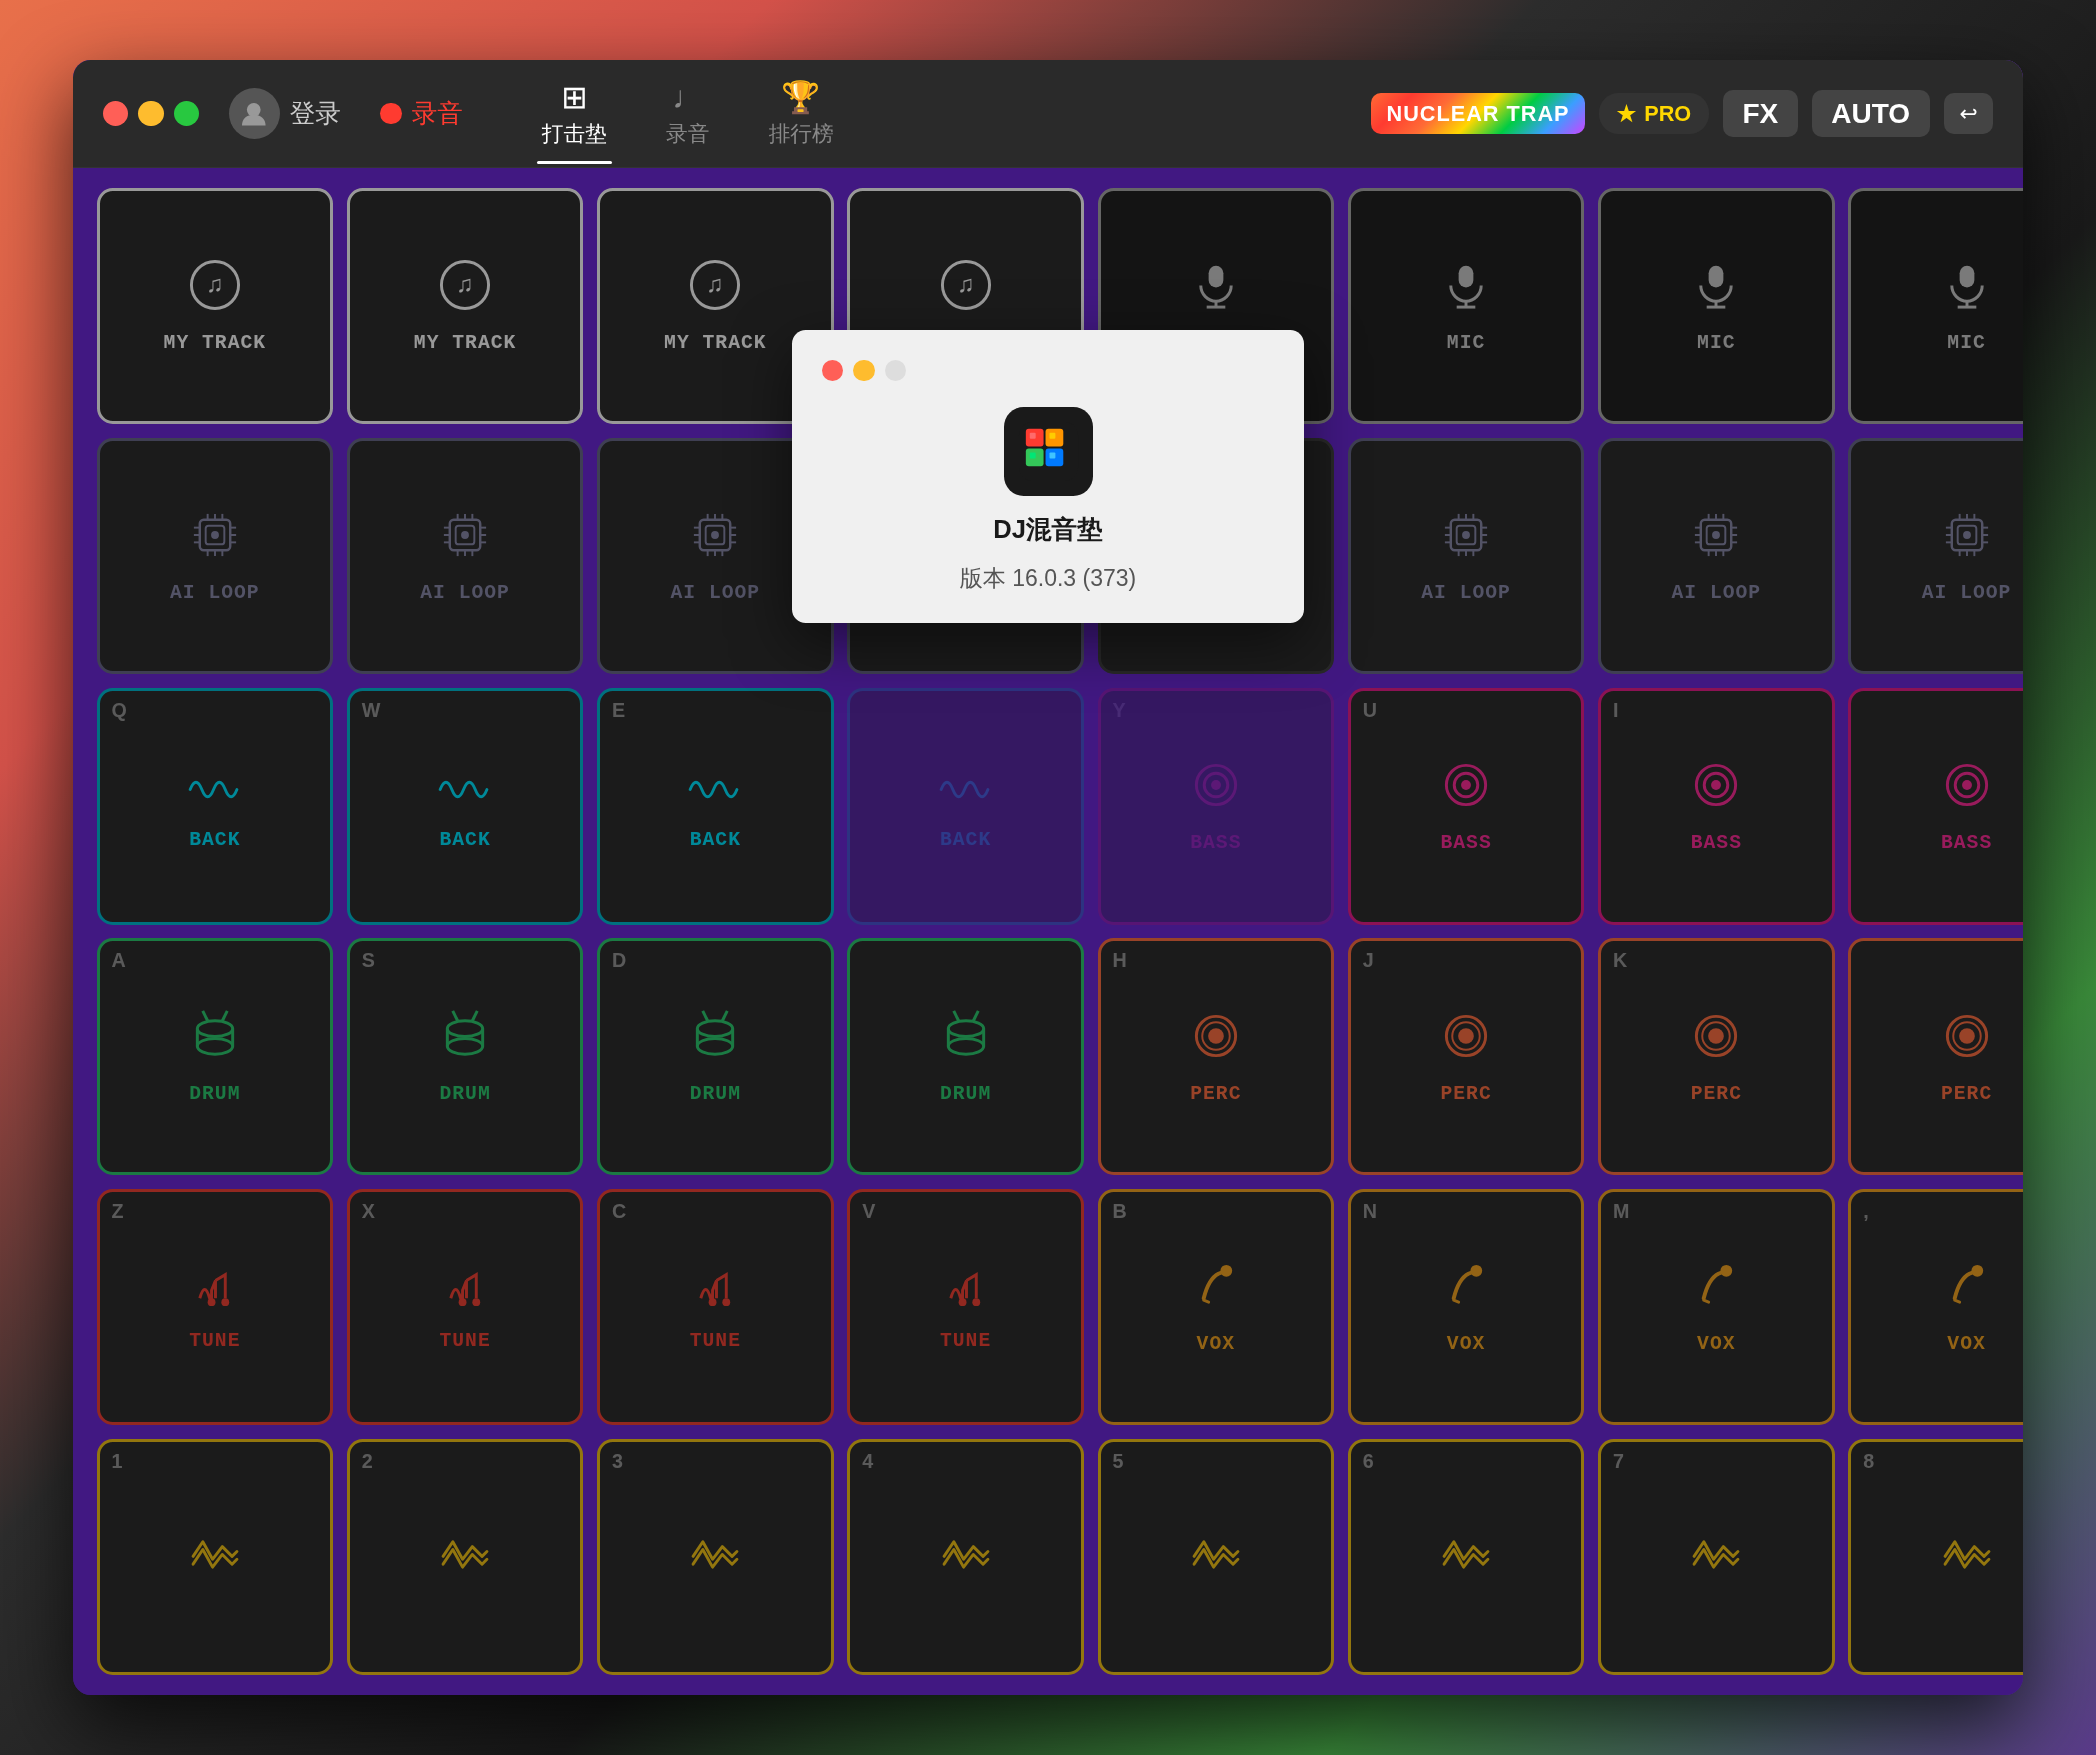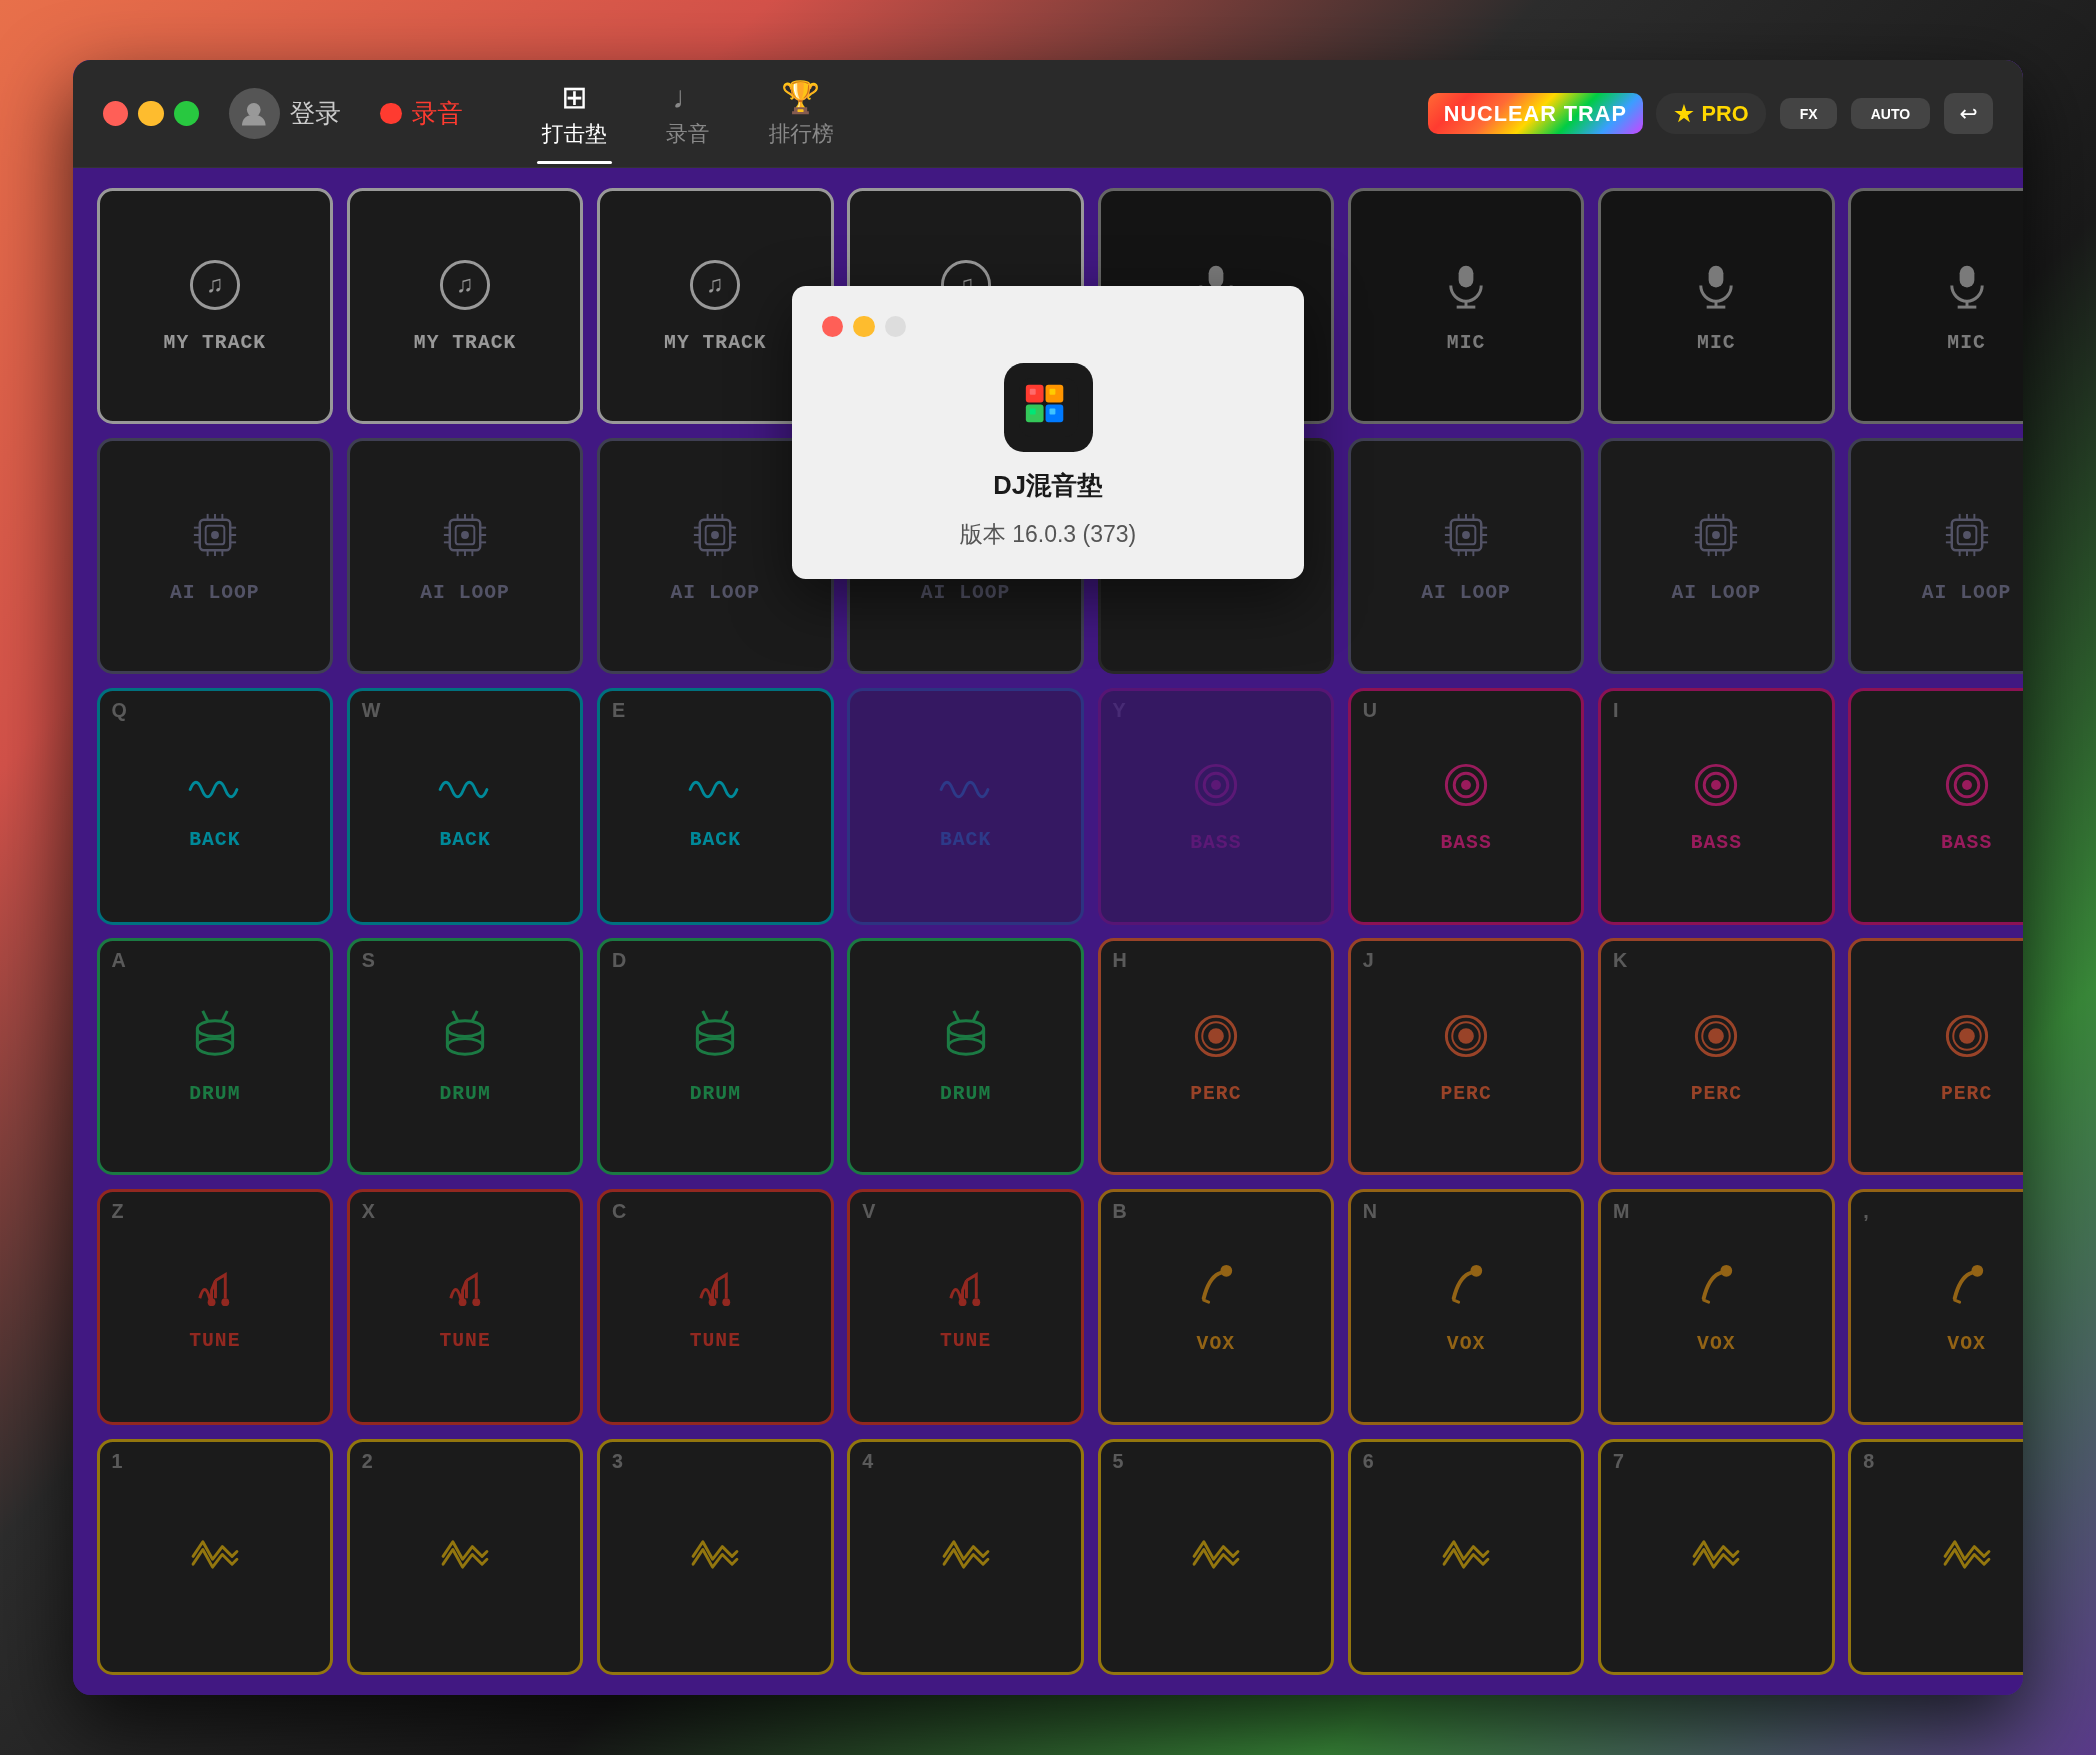--- a/index.html
+++ b/index.html
@@ -135,21 +135,21 @@
       color: #ffd700;
       font-size: 21.7px;
       font-weight: bold;
     }
     .star-icon { color: #ffd700; font-size: 21.7px; }
     .fx-btn, .auto-btn {
       background: #444;
       border-radius: 9.9px;
       padding: 7.9px 19.7px;
       color: #fff;
-      font-size: 14px;
+      font-size: 28px;
       font-weight: bold;
     }
     .undo-btn {
       background: #444;
       border-radius: 9.9px;
       padding: 7.9px 15.8px;
       color: #fff;
       font-size: 21.7px;
     }
     .pad-grid {
@@ -252,20 +252,21 @@
     .modal {
       background: #f0f0f0;
       border-radius: 13.8px;
       width: 512px;
       padding: 29.6px;
       display: flex;
       flex-direction: column;
       align-items: center;
       gap: 15.8px;
       box-shadow: 0 19.7px 59px rgba(0,0,0,0.5);
+      margin-top: 44px;
     }
     .modal-traffic {
       width: 100%;
       display: flex;
       gap: 9.9px;
       align-items: center;
       margin-bottom: 9.9px;
     }
     .modal-tl-close { width: 21.7px; height: 21.7px; border-radius: 50%; background: #ff5f57; }
     .modal-tl-min { width: 21.7px; height: 21.7px; border-radius: 50%; background: #febc2e; }

